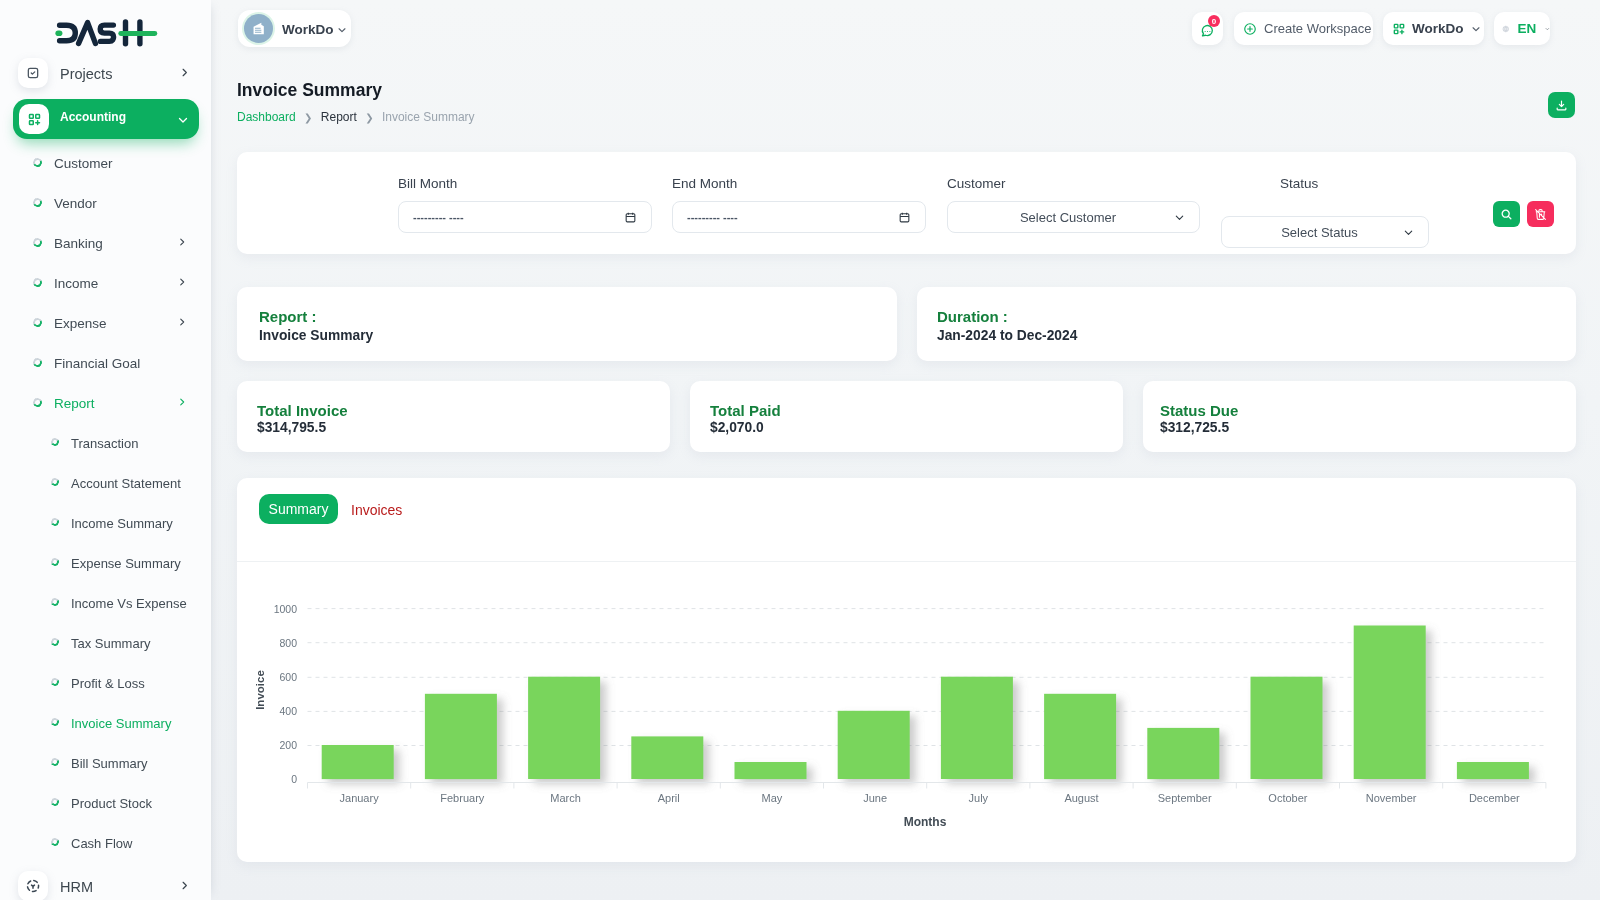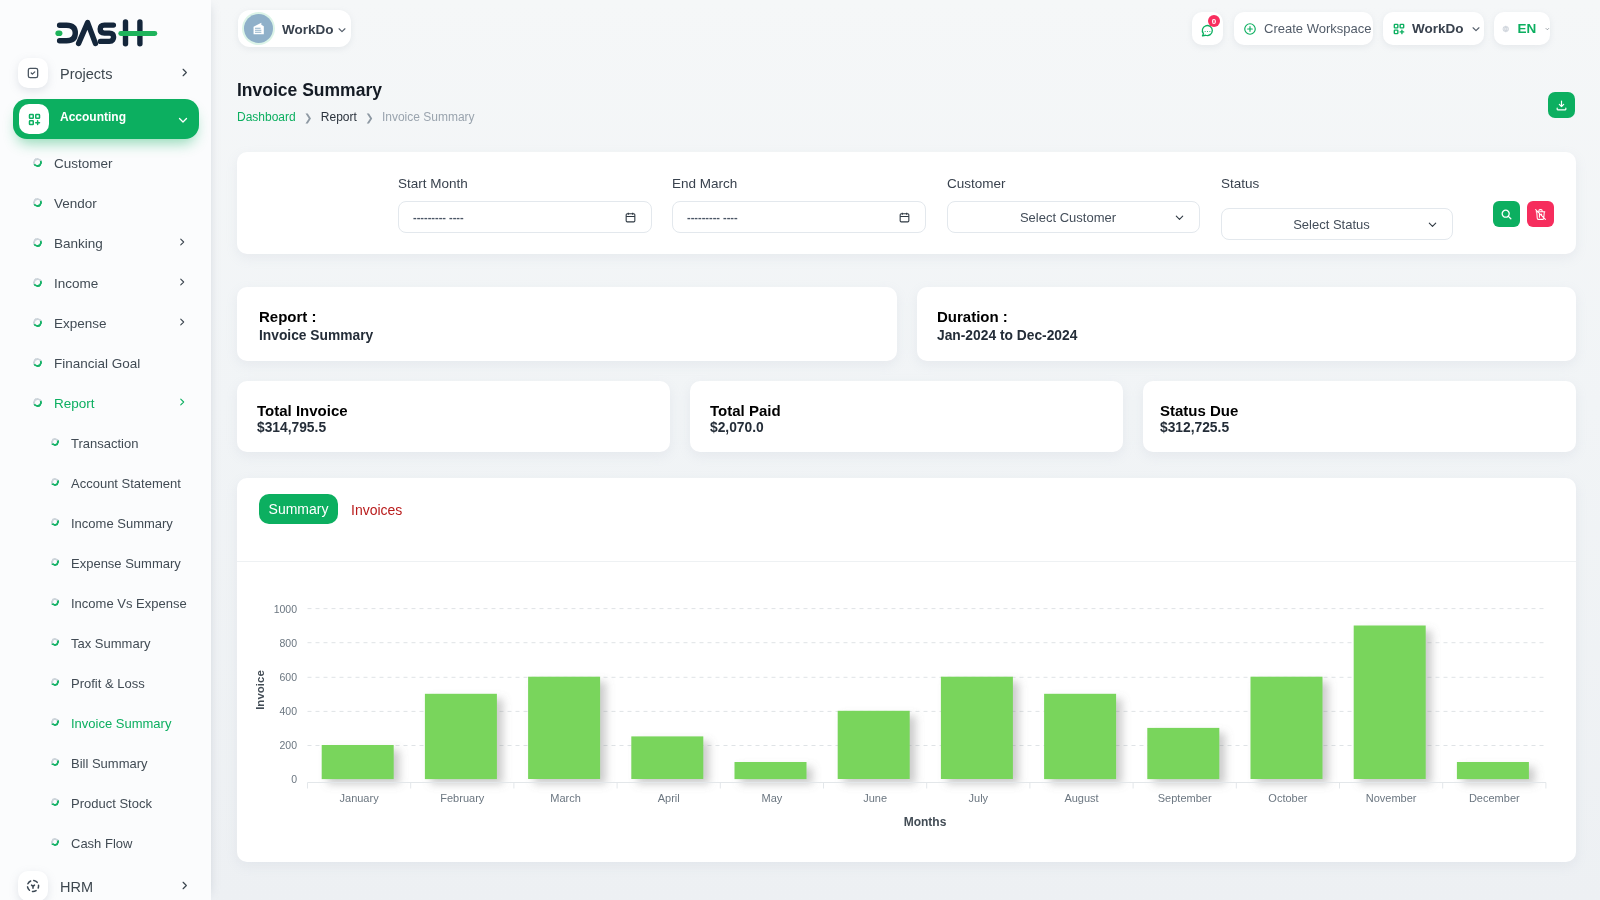--- a/index.html
+++ b/index.html
@@ -24,21 +24,21 @@
 .hbtn { position:absolute; background:#fff; border-radius:10px; box-shadow:0 2px 6px rgba(160,170,185,0.18);
   display:flex; align-items:center; }
 
 .card { position:absolute; background:#fff; border-radius:10px; box-shadow:0 4px 12px rgba(160,172,188,0.14); }
 .flabel { position:absolute; font-size:13.5px; color:#39424e; }
 .finput { position:absolute; height:32px; border:1px solid #e3e8ed; border-radius:8px; background:#fff;
   display:flex; align-items:center; padding:0 14px 0 14px; }
 .dashes { font-size:11px; font-weight:bold; color:#4a5564; letter-spacing:0px; flex:1; }
 .selecttxt { font-size:13px; color:#434d59; flex:1;text-align:center; }
 .sqbtn { position:absolute; width:27px; height:26px; border-radius:6px; display:flex; align-items:center; justify-content:center; }
-.cardtitle { font-weight:bold; font-size:15px; color:#000000; }
+.cardtitle { font-weight:bold; font-size:15px; color:#15803d; }
 .cardsub  { font-weight:bold; font-size:13.8px; color:#242d38; }
 </style>
 </head>
 <body>
 
 <div id="sidebar">
 
   <svg class="abs" style="left:50px;top:15px" width="115" height="35" viewBox="0 0 115 35">
     <g fill="none" stroke="#14263b" stroke-width="5.4" stroke-linecap="round" stroke-linejoin="round">
       <path d="M 9.6 10.2 L 16.5 10.2 C 23.2 10.2 25.3 13.6 25.3 18 C 25.3 22.4 23.2 25.8 16.5 25.8 L 9.6 25.8"></path>
@@ -201,24 +201,24 @@
   <span style="color:#8e99a3;padding:0 5px;font-size:10px">❯</span>
   <span style="color:#9aa4ae">Invoice Summary</span>
 </div>
 <div class="sqbtn" style="left:1548px;top:92px;width:27px;height:26px;background:#0caf60;border-radius:7px">
   <svg width="13" height="13" viewBox="0 0 24 24" fill="none" stroke="#fff" stroke-width="2.2" stroke-linecap="round" stroke-linejoin="round">
       <path d="M12 4v10m0 0l-4-4m4 4l4-4M4 17v2a1 1 0 0 0 1 1h14a1 1 0 0 0 1-1v-2"></path>
     </svg>
 </div>
 
 <div class="card" style="left:237px;top:152px;width:1339px;height:102px"></div>
-<div class="flabel" style="left:398px;top:176px">Start Month</div>
-<div class="flabel" style="left:672px;top:176px">End March</div>
+<div class="flabel" style="left:398px;top:176px">Bill Month</div>
+<div class="flabel" style="left:672px;top:176px">End Month</div>
 <div class="flabel" style="left:947px;top:176px">Customer</div>
-<div class="flabel" style="left:1221px;top:176px">Status</div>
+<div class="flabel" style="left:1280px;top:176px">Status</div>
 
 <div class="finput" style="left:398px;top:201px;width:254px">
   <div class="dashes">--------- ----</div>
   <svg width="13" height="13" viewBox="0 0 24 24" fill="none" stroke="#2e3842" stroke-width="2">
       <rect x="4" y="5" width="16" height="15" rx="2"></rect>
       <path d="M4 10h16M8 3v4M16 3v4"></path>
     </svg>
 </div>
 <div class="finput" style="left:672px;top:201px;width:254px">
   <div class="dashes">--------- ----</div>
@@ -226,21 +226,21 @@
       <rect x="4" y="5" width="16" height="15" rx="2"></rect>
       <path d="M4 10h16M8 3v4M16 3v4"></path>
     </svg>
 </div>
 <div class="finput" style="left:947px;top:201px;width:253px">
   <div class="selecttxt">Select Customer</div>
   <svg width="11" height="11" viewBox="0 0 24 24" fill="none" stroke="#2e3842" stroke-width="2.4" stroke-linecap="round" stroke-linejoin="round">
       <path d="M5 9l7 7 7-7"></path>
     </svg>
 </div>
-<div class="finput" style="left:1221px;top:208px;width:232px">
+<div class="finput" style="left:1221px;top:216px;width:208px">
   <div class="selecttxt">Select Status</div>
   <svg width="11" height="11" viewBox="0 0 24 24" fill="none" stroke="#2e3842" stroke-width="2.4" stroke-linecap="round" stroke-linejoin="round">
       <path d="M5 9l7 7 7-7"></path>
     </svg>
 </div>
 <div class="sqbtn" style="left:1493px;top:201px;background:#0caf60">
   <svg width="13" height="13" viewBox="0 0 24 24" fill="none" stroke="#fff" stroke-width="2.4" stroke-linecap="round">
       <circle cx="10.5" cy="10.5" r="6.5"></circle>
       <path d="M15.5 15.5L20 20"></path>
     </svg>

